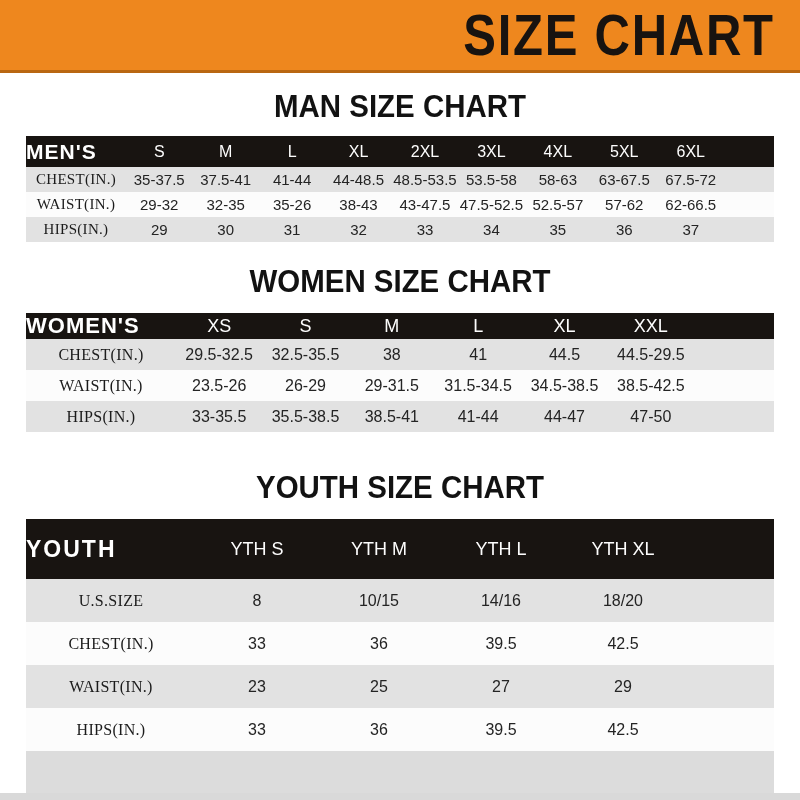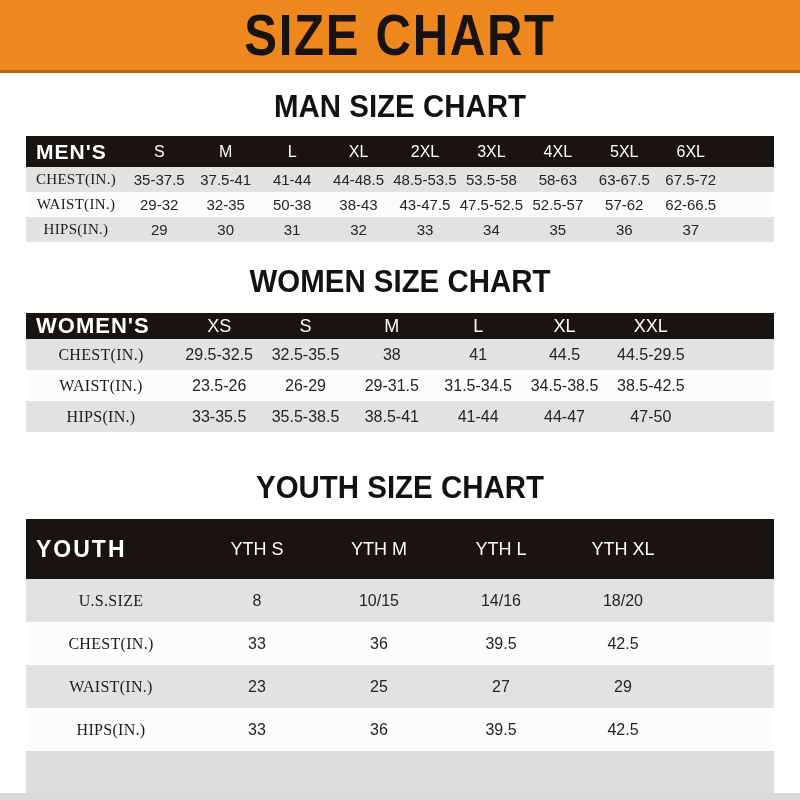--- a/index.html
+++ b/index.html
@@ -5,21 +5,21 @@
   html,body{margin:0;padding:0;}
   body{
     width:800px;height:800px;overflow:hidden;position:relative;
     background:#ffffff;
     font-family:"Liberation Sans", sans-serif;
     -webkit-font-smoothing:antialiased;
   }
   
   .banner{
     height:70px;background:#EE871E;border-bottom:3px solid #B96712;
-    display:flex;align-items:center;justify-content:center;
+    display:flex;align-items:center;justify-content:flex-end;
   }
   .banner h1{
     margin:0;font-size:57px;font-weight:800;color:#181310;
     letter-spacing:2px;white-space:nowrap;
     transform:scaleX(0.86);transform-origin:center;
     line-height:1;
   }
   
   .section-title{
     margin:0;text-align:center;font-weight:800;color:#121212;
@@ -32,21 +32,21 @@
   
   .size-table{
     width:748px;margin:0 auto;border-collapse:collapse;table-layout:fixed;
   }
   .size-table th,.size-table td{padding:0;border:none;overflow:hidden;}
   .bar th{
     background:#181411;color:#FDFDFD;font-weight:400;text-align:center;
     vertical-align:middle;
   }
   th.corner{
-    text-align:left;padding-left:10px;font-weight:800;letter-spacing:1px;
+    text-align:left;font-weight:800;letter-spacing:1px;
     color:#FFFFFF;white-space:nowrap;
   }
   tbody td{text-align:center;vertical-align:middle;color:#242424;}
   td.row-label{color:#1B1B1B;letter-spacing:0.3px;font-family:Liberation Serif, serif;}
   tr.r0{background:#E2E2E2;}
   tr.r1{background:#FCFCFC;}
   tr.edge td{height:6px;background:#DCDCDC;}
   
   .sec-0 .bar th{height:31px;font-size:16px;}
   .sec-0 th.corner{font-size:21px;}
@@ -120,21 +120,21 @@
               <td>53.5-58</td>
               <td>58-63</td>
               <td>63-67.5</td>
               <td>67.5-72</td>
               <td></td>
             </tr>
             <tr class="r1">
               <td class="row-label">WAIST(IN.)</td>
               <td>29-32</td>
               <td>32-35</td>
-              <td>50-38</td>
+              <td>35-26</td>
               <td>38-43</td>
               <td>43-47.5</td>
               <td>47.5-52.5</td>
               <td>52.5-57</td>
               <td>57-62</td>
               <td>62-66.5</td>
               <td></td>
             </tr>
             <tr class="r0">
               <td class="row-label">HIPS(IN.)</td>

